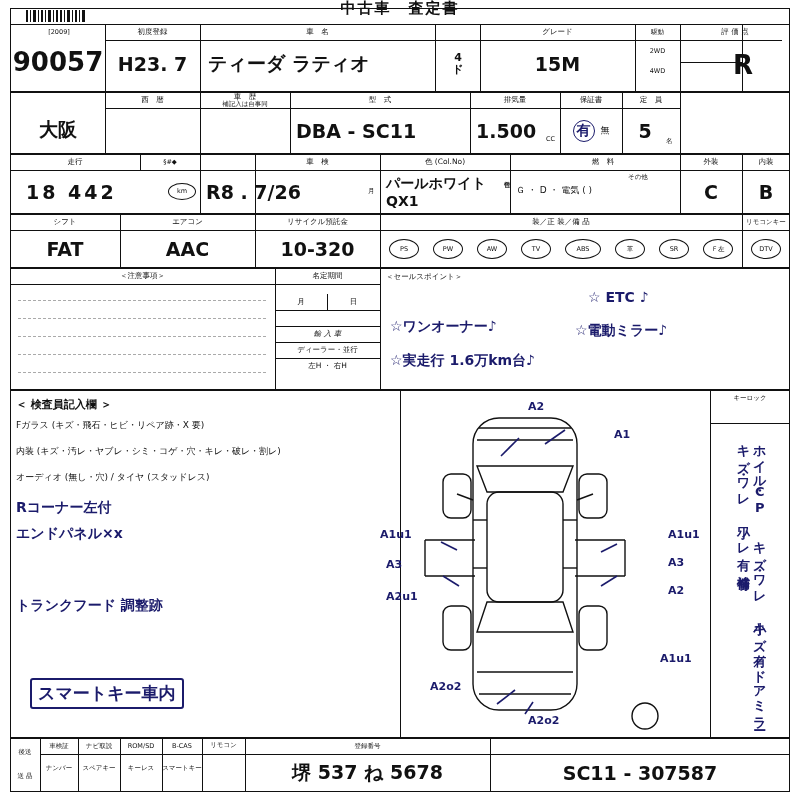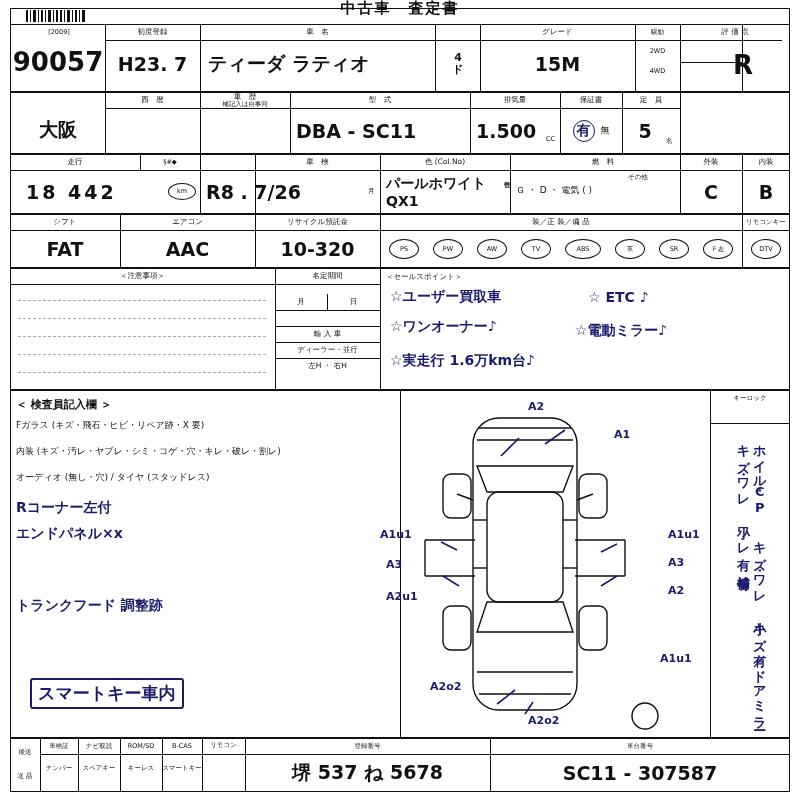--- a/index.html
+++ b/index.html
@@ -199,25 +199,24 @@
   <div class="note-line" style="left:18px;top:354px;width:248px;"></div>
   <div class="note-line" style="left:18px;top:372px;width:248px;"></div>
 
   <div class="hline" style="left:275px;top:310px;width:105px;"></div>
   <div class="hline" style="left:275px;top:326px;width:105px;"></div>
   <div class="hline" style="left:275px;top:342px;width:105px;"></div>
   <div class="hline" style="left:275px;top:358px;width:105px;"></div>
   <div class="vline" style="left:327px;top:294px;height:16px;"></div>
   <div class="blk ctr lbl-sm" style="left:275px;top:294px;width:52px;height:16px;">月</div>
   <div class="blk ctr lbl-sm" style="left:327px;top:294px;width:53px;height:16px;">日</div>
-  <div class="blk ctr lbl-sm" style="left:275px;top:326px;width:105px;height:16px;">輸 入 車</div>
+  <div class="blk ctr lbl-sm" style="left:275px;top:326px;width:105px;height:16px;font-style:italic;">輸 入 車</div>
   <div class="blk ctr lbl-sm" style="left:275px;top:342px;width:105px;height:16px;">ディーラー・並行</div>
   <div class="blk ctr lbl-sm" style="left:275px;top:358px;width:105px;height:16px;">左H ・ 右H</div>
 
-  <div class="blk lft hw sml" style="left:390px;top:286px;width:210px;height:22px;">☆ユーザー買取車</div>
   <div class="blk lft hw sml" style="left:390px;top:316px;width:210px;height:22px;">☆ワンオーナー♪</div>
   <div class="blk lft hw sml" style="left:390px;top:350px;width:250px;height:22px;">☆実走行 1.6万km台♪</div>
   <div class="blk lft hw sml" style="left:588px;top:286px;width:180px;height:22px;">☆ ETC ♪</div>
   <div class="blk lft hw sml" style="left:575px;top:320px;width:190px;height:22px;">☆電動ミラー♪</div>
 
   <div class="blk bd" style="left:10px;top:390px;width:780px;height:348px;"></div>
   <div class="vline" style="left:400px;top:390px;height:348px;"></div>
   <div class="vline" style="left:710px;top:390px;height:348px;"></div>
 
   <div class="blk lft lbl" style="left:16px;top:396px;width:200px;height:18px;font-size:11px;font-weight:700;">＜ 検査員記入欄 ＞</div>
@@ -322,17 +321,16 @@
   <div class="blk ctr lbl-xs" style="left:120px;top:738px;width:42px;height:16px;">ROM/SD</div>
   <div class="blk ctr lbl-xs" style="left:162px;top:738px;width:40px;height:16px;">B-CAS</div>
   <div class="blk ctr lbl-xs" style="left:202px;top:738px;width:43px;height:16px;font-family:Liberation Mono, monospace;">リモコン</div>
 
   <div class="blk ctr lbl-xs" style="left:40px;top:760px;width:38px;height:16px;">ナンバー</div>
   <div class="blk ctr lbl-xs" style="left:78px;top:760px;width:42px;height:16px;">スペアキー</div>
   <div class="blk ctr lbl-xs" style="left:120px;top:760px;width:42px;height:16px;">キーレス</div>
   <div class="blk ctr lbl-xs" style="left:162px;top:760px;width:40px;height:16px;">スマートキー</div>
 
   <div class="blk ctr lbl-xs" style="left:245px;top:738px;width:245px;height:16px;">登録番号</div>
-  <div class="blk ctr lbl-xs" style="left:490px;top:738px;width:300px;height:16px;">車台番号</div>
   <div class="blk ctr hw hw-b mid" style="left:245px;top:756px;width:245px;height:34px;">堺 537 ね 5678</div>
   <div class="blk ctr hw hw-b mid" style="left:490px;top:756px;width:300px;height:34px;">SC11 - 307587</div>
 
 </div>
 
 </body></html>

